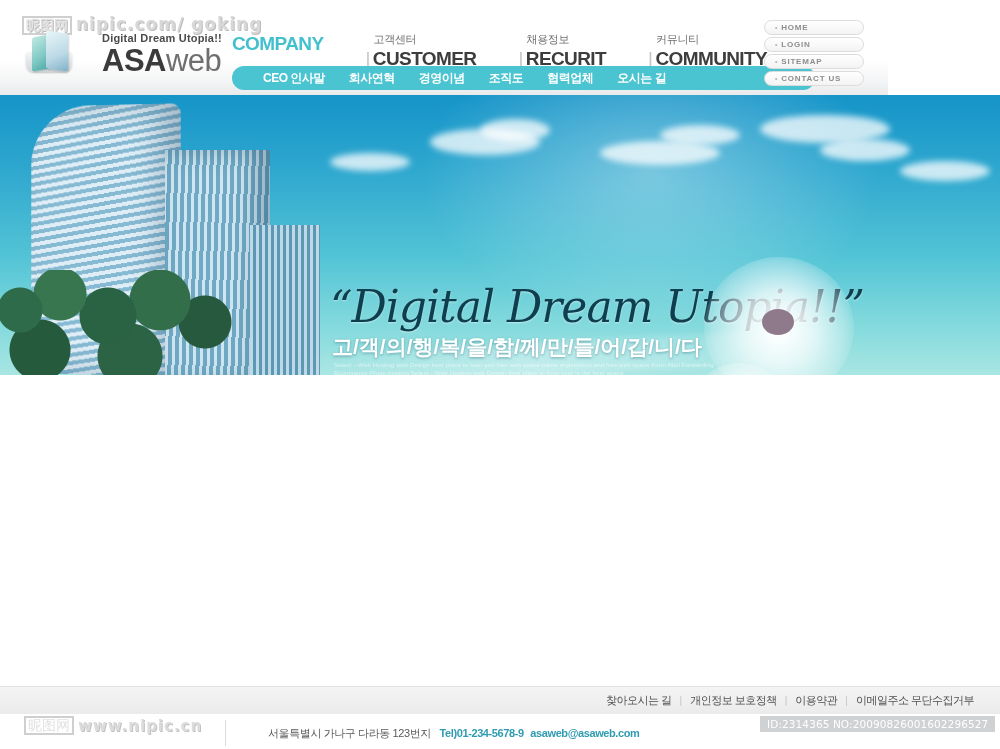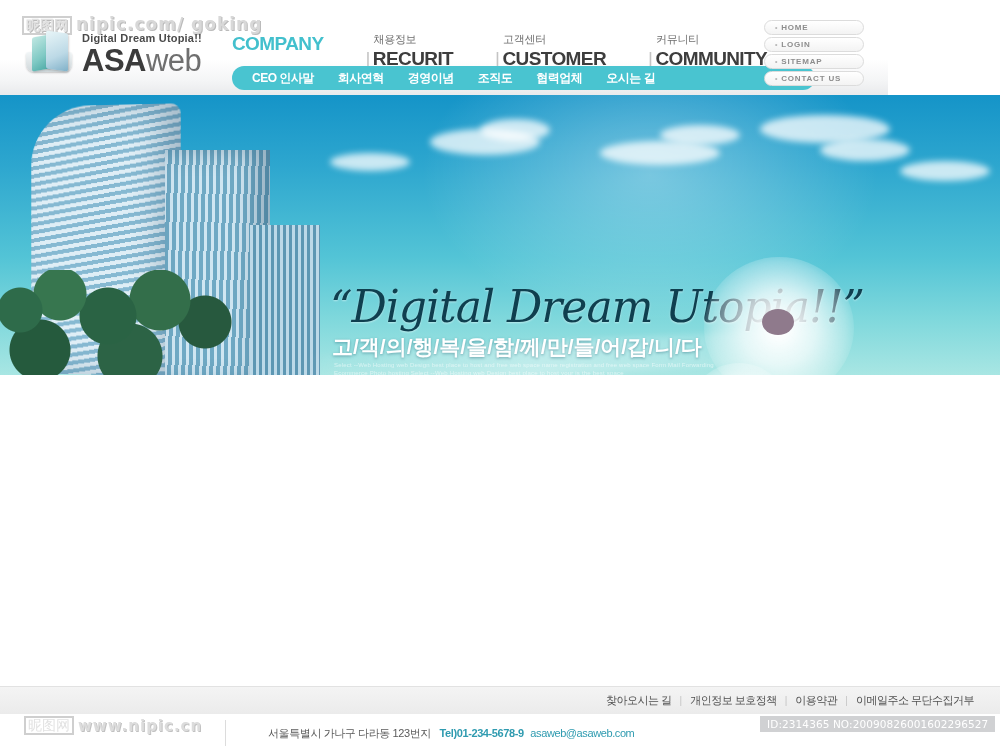--- a/index.html
+++ b/index.html
@@ -21,21 +21,21 @@
     font-size: 17px; letter-spacing: 1px; font-weight: bold;
     color: #d8d8d8;
     -webkit-text-stroke: 0px;
     text-shadow: 1px 1px 0 #bbb;
     white-space: nowrap;
   }
   .watermark-box {
     display:inline-block; border:2px solid #cfcfcf; padding:0 2px; margin-right:4px;
     color:#e2e2e2; font-size:14px; line-height:15px; letter-spacing:0px;
   }
-  .logo-wrap { position:absolute; left:24px; top:30px; display:flex; align-items:flex-end; }
+  .logo-wrap { position:absolute; left:24px; top:30px; display:flex; align-items:flex-end;gap:20px; }
   .logo-mark {
     width: 52px; height: 46px; position:relative; margin-right: 6px;
   }
   .logo-mark .lm-a { position:absolute; left:8px; top:6px; width:18px; height:34px;
         background: linear-gradient(150deg,#bfe7e2,#7fc9c4 60%,#4ba9a5); transform: skewY(-10deg);
         border-radius:2px; box-shadow: 1px 1px 2px rgba(0,0,0,.18);}
   .logo-mark .lm-b { position:absolute; left:22px; top:2px; width:22px; height:38px;
         background: linear-gradient(150deg,#e9f6f8,#bcd9e6 60%,#7fb0c8); transform: skewY(8deg);
         border-radius:2px; box-shadow: 1px 1px 2px rgba(0,0,0,.18);}
   .logo-mark .lm-c { position:absolute; left:2px; top:22px; width:46px; height:20px;
@@ -58,21 +58,21 @@
   .nav-item.active .nav-en { color:#43c0cd; }
 
   .subnav {
     position:absolute; left:232px; top:66px; width:583px; height:24px;
     background:#49c4d0; border-radius:12px; display:flex; align-items:center;
   }
   .subnav .sub-item {
     color:#ffffff; font-size:12px; font-weight:bold; letter-spacing:-.5px;
     padding:0 12px; cursor:pointer; white-space:nowrap;
   }
-  .subnav .sub-item:first-child { padding-left:20px; }
+  .subnav .sub-item:first-child { padding-left:31px; }
 
   .quicklinks { position:absolute; right:24px; top:20px; width:100px; }
   .qbtn {
     width:100px; height:15px; border:1px solid #dcdcdc; border-radius:8px;
     background: linear-gradient(to bottom,#ffffff,#f3f3f3);
     font-size:8px; color:#8d8d8d; letter-spacing:.8px; font-weight:bold;
     display:flex; align-items:center; padding-left:10px; margin-bottom:2px; cursor:pointer;
   }
   .qbtn .dot { color:#b7b7b7; margin-right:3px; font-size:7px; }
 
@@ -160,21 +160,21 @@
 
   .footer { position:absolute; left:0; top:714px; width:1000px; height:35px; background:#ffffff; }
   .foot-logo { position:absolute; left:24px; top:2px; display:flex; align-items:center; }
   .foot-wm {
     font-family:"DejaVu Sans",sans-serif; font-size:15px; font-weight:bold; color:#dcdcdc;
     letter-spacing:1px; text-shadow:1px 1px 0 #c2c2c2;
   }
   .foot-divider { position:absolute; left:225px; top:6px; height:26px; border-left:1px solid #dcdcdc; }
   .foot-addr { position:absolute; left:268px; top:12px; font-size:11px; color:#5a5a5a; letter-spacing:-.4px; }
   .foot-addr .tel { color:#2f9bb0; font-weight:bold; margin-left:6px;margin-top:36px; }
-  .foot-addr .mail { color:#2f9bb0; font-weight:normal; margin-left:4px; }
+  .foot-addr .mail { color:#2f9bb0; font-weight:bold; margin-left:4px; }
   .idstamp {
     position:absolute; left:760px; top:716px; background:rgba(170,172,175,.55); color:#ffffff;
     font-size:10.5px; padding:2px 7px; letter-spacing:.1px; font-family:"DejaVu Sans",sans-serif;
   }
 </style>
 </head>
 <body>
 
 <div class="page">
 
@@ -195,26 +195,26 @@
         <span class="logo-name"><span>ASA</span><span class="lw">web</span></span>
       </div>
     </div>
 
     <div class="mainnav">
       <div class="nav-item active">
         <div class="nav-kr"></div>
         <div class="nav-en">COMPANY</div>
       </div>
       <div class="nav-item">
+        <div class="nav-kr">고객센터</div>
+        <div class="nav-en"><span class="bar">|</span><span>CUSTOMER</span></div>
+      </div>
+      <div class="nav-item">
         <div class="nav-kr">채용정보</div>
         <div class="nav-en"><span class="bar">|</span><span>RECURIT</span></div>
-      </div>
-      <div class="nav-item">
-        <div class="nav-kr">고객센터</div>
-        <div class="nav-en"><span class="bar">|</span><span>CUSTOMER</span></div>
       </div>
       <div class="nav-item">
         <div class="nav-kr">커뮤니티</div>
         <div class="nav-en"><span class="bar">|</span><span>COMMUNITY</span></div>
       </div>
     </div>
 
     <div class="subnav">
       <div class="sub-item">CEO 인사말</div>
       <div class="sub-item">회사연혁</div>

